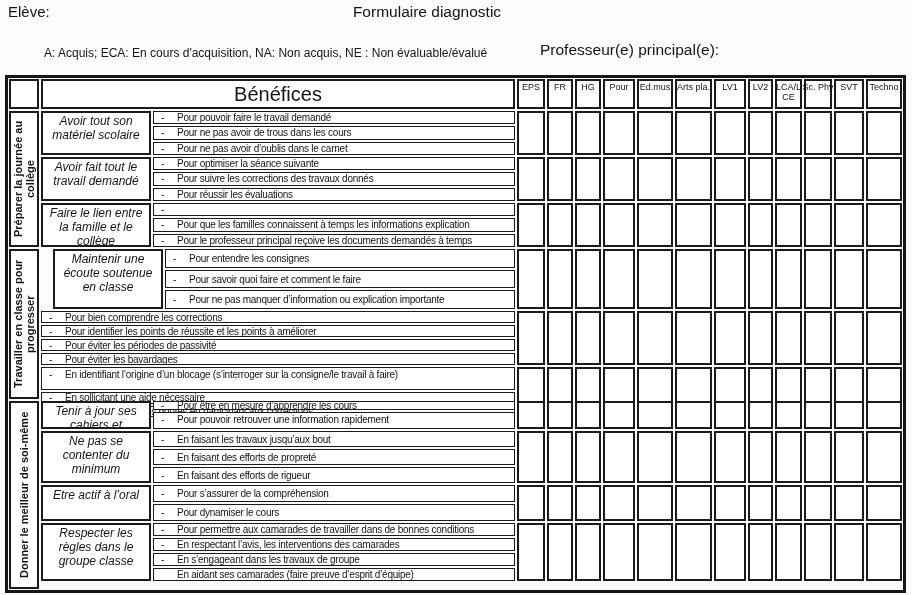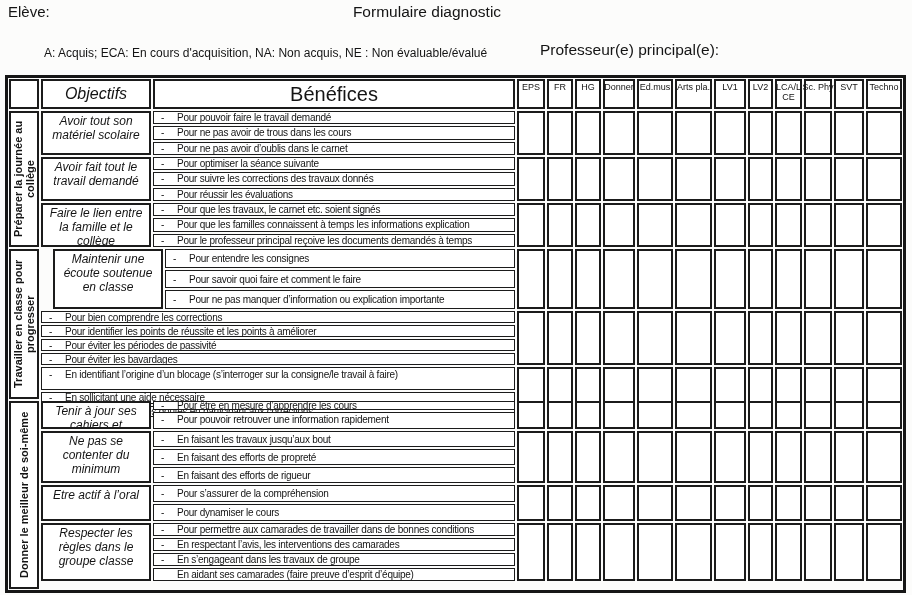--- a/index.html
+++ b/index.html
@@ -56,26 +56,25 @@
 <body>
 
 <div class="page">
   <div class="eleve">Elève:</div>
   <div class="title">Formulaire diagnostic</div>
   <div class="legend">A: Acquis;  ECA: En cours d'acquisition, NA: Non acquis, NE : Non évaluable/évalué</div>
   <div class="prof">Professeur(e) principal(e):</div>
   <div class="table" id="table-root">
       <div class="hrow">
         <div class="cell corner"></div>
-        <div class="cell objh">Objectifs</div>
         <div class="cell benh">Bénéfices</div>
         <div class="cell subh" style="width: 28px;">EPS</div>
         <div class="cell subh" style="width: 26px;">FR</div>
         <div class="cell subh" style="width: 26px;">HG</div>
-        <div class="cell subh" style="width: 32px;">Donner</div>
+        <div class="cell subh" style="width: 32px;">Pour</div>
         <div class="cell subh" style="width: 36px;">Ed.mus</div>
         <div class="cell subh" style="width: 37px;">Arts pla.</div>
         <div class="cell subh" style="width: 32px;">LV1</div>
         <div class="cell subh" style="width: 25px;">LV2</div>
         <div class="cell subh" style="width: 27px;">LCA/L
 CE</div>
         <div class="cell subh" style="width: 28px;">Sc. Phy</div>
         <div class="cell subh" style="width: 30px;">SVT</div>
         <div class="cell subh" style="width: 36px;">Techno</div>
       </div>
@@ -140,21 +139,20 @@
             <div class="cell scell" style="width: 27px;"></div>
             <div class="cell scell" style="width: 28px;"></div>
             <div class="cell scell" style="width: 30px;"></div>
             <div class="cell scell" style="width: 36px;"></div>
           </div>
           <div class="orow" style="height: 44px;">
             <div class="cell ocell">Faire le lien entre la famille et le collège</div>
             <div class="bcol">
               <div class="bcell" style="flex: 1 1 0px;">
                 <div class="bdash">-</div>
-                <div class="btext">Pour que les travaux, le carnet etc. soient signés</div>
               </div>
               <div class="bcell" style="flex: 1 1 0px;">
                 <div class="bdash">-</div>
                 <div class="btext">Pour que les familles connaissent à temps les informations explication</div>
               </div>
               <div class="bcell" style="flex: 1 1 0px;">
                 <div class="bdash">-</div>
                 <div class="btext">Pour le professeur principal reçoive les documents demandés à temps</div>
               </div>
             </div>

